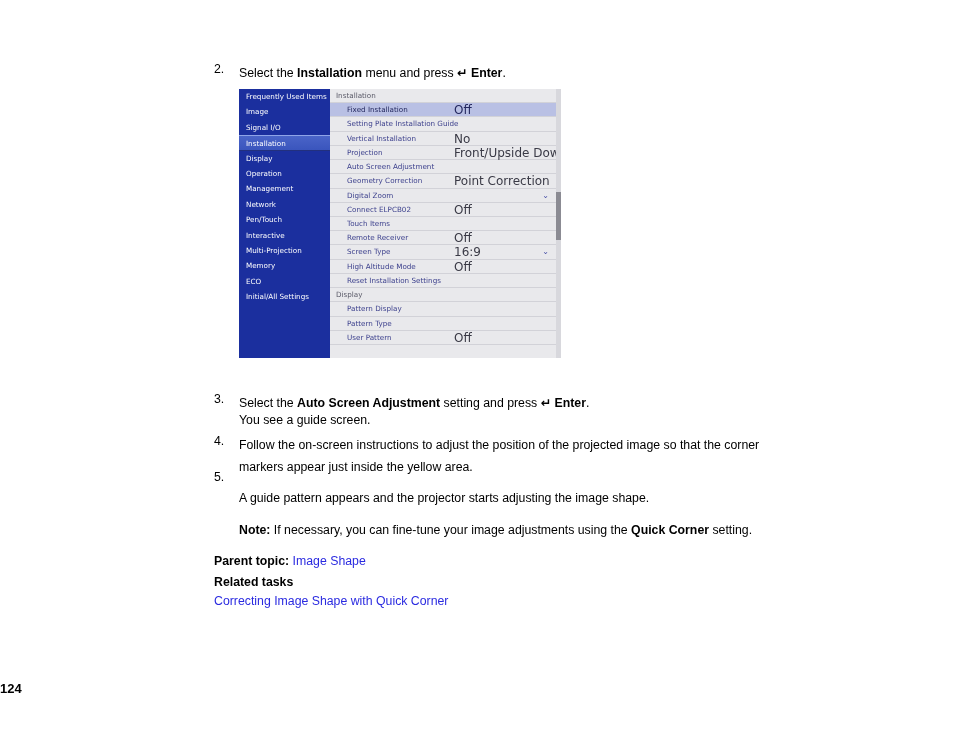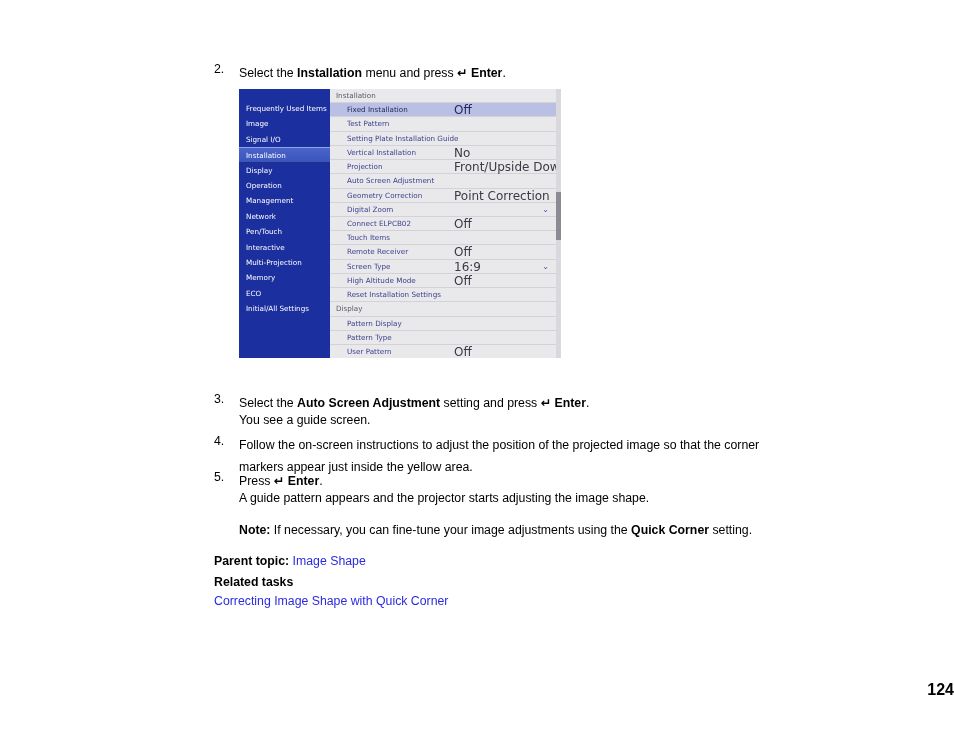--- a/index.html
+++ b/index.html
@@ -50,22 +50,22 @@
 
   .link {
     color: #2a2ae0;
     text-decoration: none;
   }
 
   .pagenum {
     position: absolute;
     left: 0;
     width: 954px;
-    text-align: right;
-    font-size: 16px;
+    text-align: left;
+    font-size: 13px;
     font-weight: bold;
     color: #000;
   }
 
   
   .osd {
     position: absolute;
     left: 239px;
     top: 89px;
     width: 322px;
@@ -76,21 +76,21 @@
   }
   .osd-sidebar {
     position: absolute;
     left: 0; top: 0;
     width: 91px;
     height: 269px;
     background: #1b2f9e;
   }
   .osd-sidebar-inner {
     position: absolute;
-    left: 0; top: 12px;
+    left: 0; top: 0;
     width: 91px;
   }
   .osd-side-item {
     height: 15.4px;
     line-height: 15.4px;
     padding-left: 7px;
     font-size: 7.2px;
     color: #ffffff;
     white-space: nowrap;
     box-sizing: border-box;
@@ -197,23 +197,20 @@
     <div class="osd-right">
       <div id="osd-rows">
           <div class="osd-row section">
             <span class="label">Installation</span>
           </div>
           <div class="osd-row sel">
             <span class="label">Fixed Installation</span>
             <span class="value">Off</span>
           </div>
           <div class="osd-row">
-            <span class="label">Test Pattern</span>
-          </div>
-          <div class="osd-row">
             <span class="label">Setting Plate Installation Guide</span>
           </div>
           <div class="osd-row">
             <span class="label">Vertical Installation</span>
             <span class="value">No</span>
           </div>
           <div class="osd-row">
             <span class="label">Projection</span>
             <span class="value">Front/Upside Down</span>
           </div>
@@ -273,21 +270,20 @@
 
   <div class="step-num" style="left:214px; top:392px;">3.</div>
   <div class="step-body" style="left:239px; top:392px; width:680px;"><span>Select the </span><b>Auto Screen Adjustment</b><span> setting and press </span><span class="enter-glyph">↵</span><b> Enter</b><span>.</span></div>
 
   <div class="plain" style="left:239px; top:413px;">You see a guide screen.</div>
 
   <div class="step-num" style="left:214px; top:434px;">4.</div>
   <div class="step-body" style="left:239px; top:434px; width:556px;">Follow the on-screen instructions to adjust the position of the projected image so that the corner markers appear just inside the yellow area.</div>
 
   <div class="step-num" style="left:214px; top:470px;">5.</div>
-  <div class="step-body" style="left:239px; top:470px; width:680px;"><span>Press </span><span class="enter-glyph">↵</span><b> Enter</b><span>.</span></div>
 
   <div class="plain" style="left:239px; top:491px;">A guide pattern appears and the projector starts adjusting the image shape.</div>
 
   <div class="plain" style="left:239px; top:523px;"><b>Note:</b><span> If necessary, you can fine-tune your image adjustments using the </span><b>Quick Corner</b><span> setting.</span></div>
 
   <div class="plain" style="left:214px; top:554px;"><b>Parent topic:</b><span>&nbsp;</span><a href="#" class="link">Image Shape</a></div>
 
   <div class="plain" style="left:214px; top:575px;"><b>Related tasks</b></div>
   <div class="plain" style="left:214px; top:594px;"><a href="#" class="link">Correcting Image Shape with Quick Corner</a></div>
 

